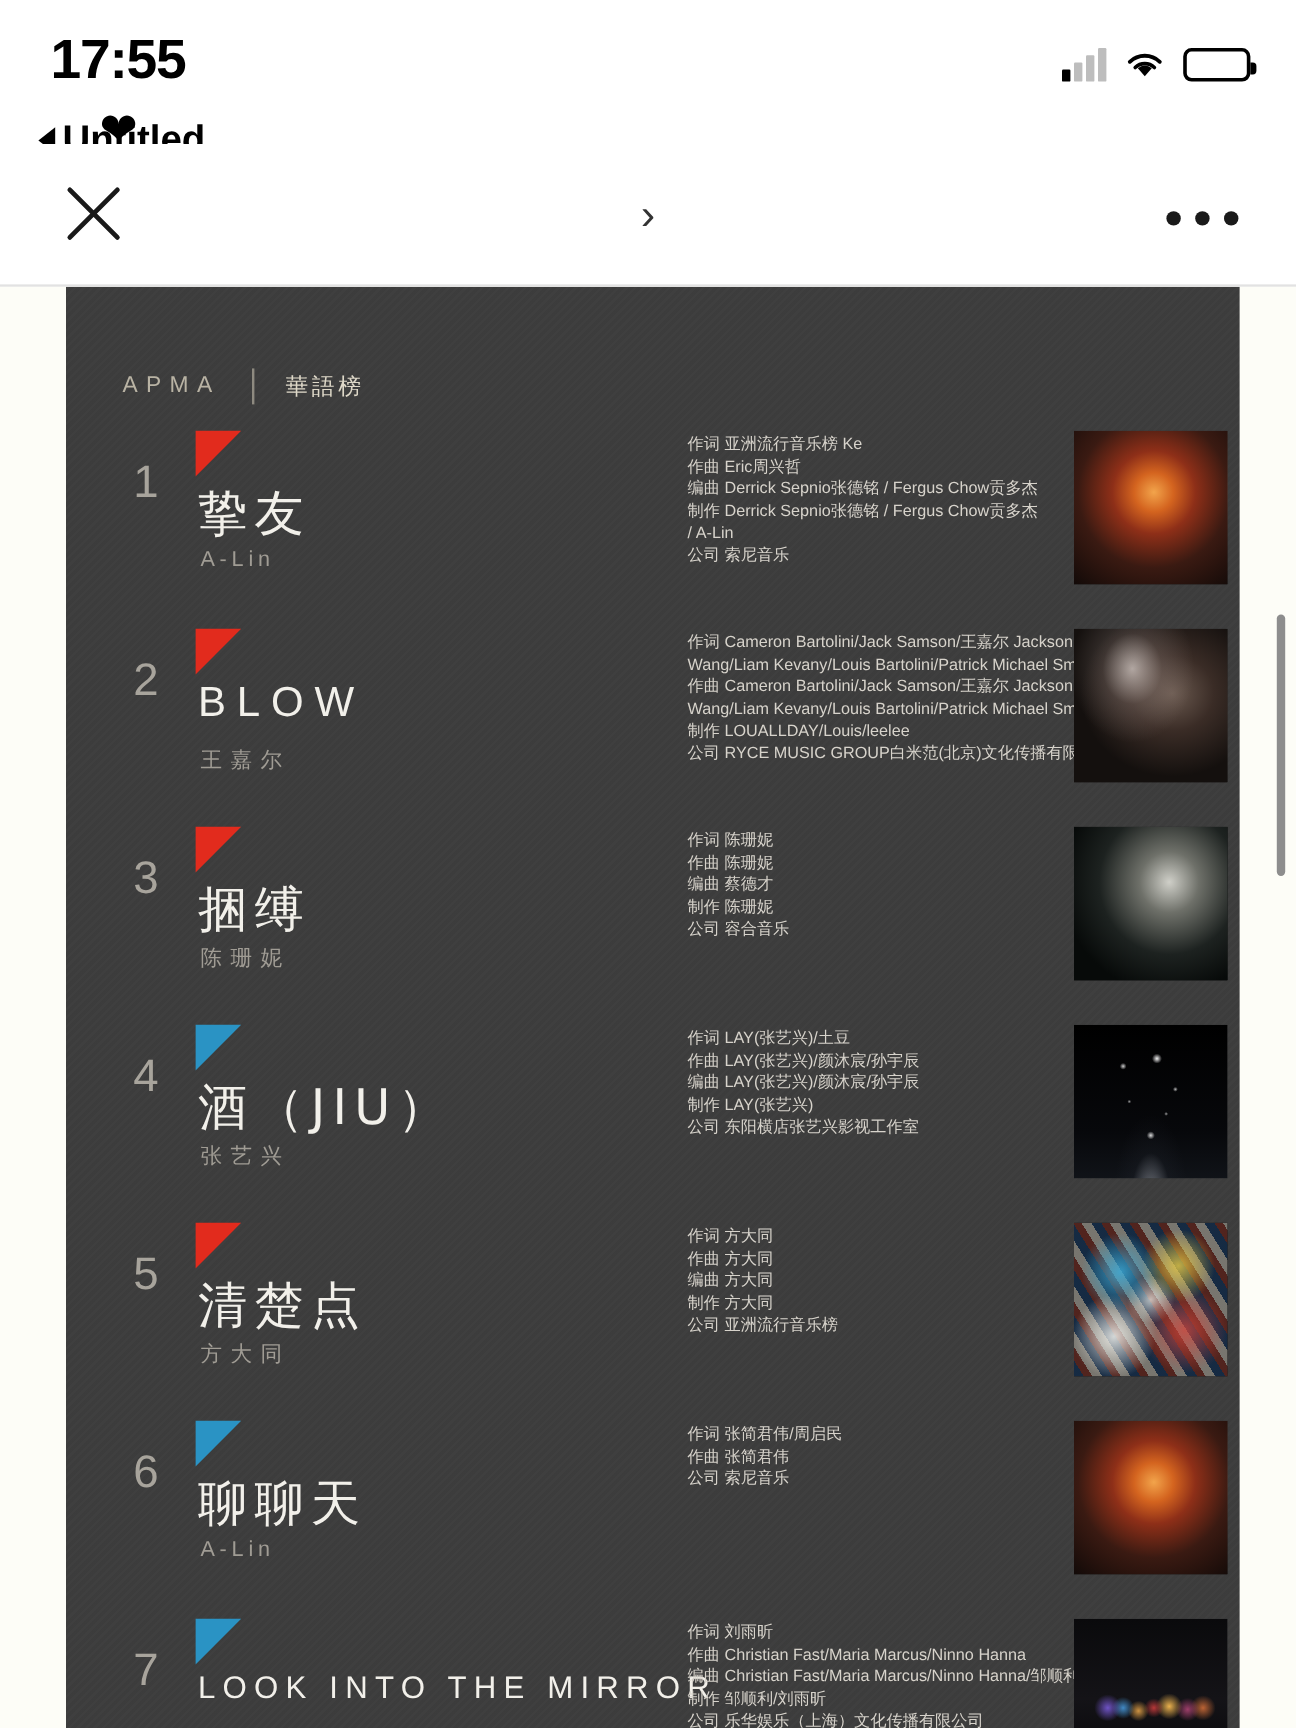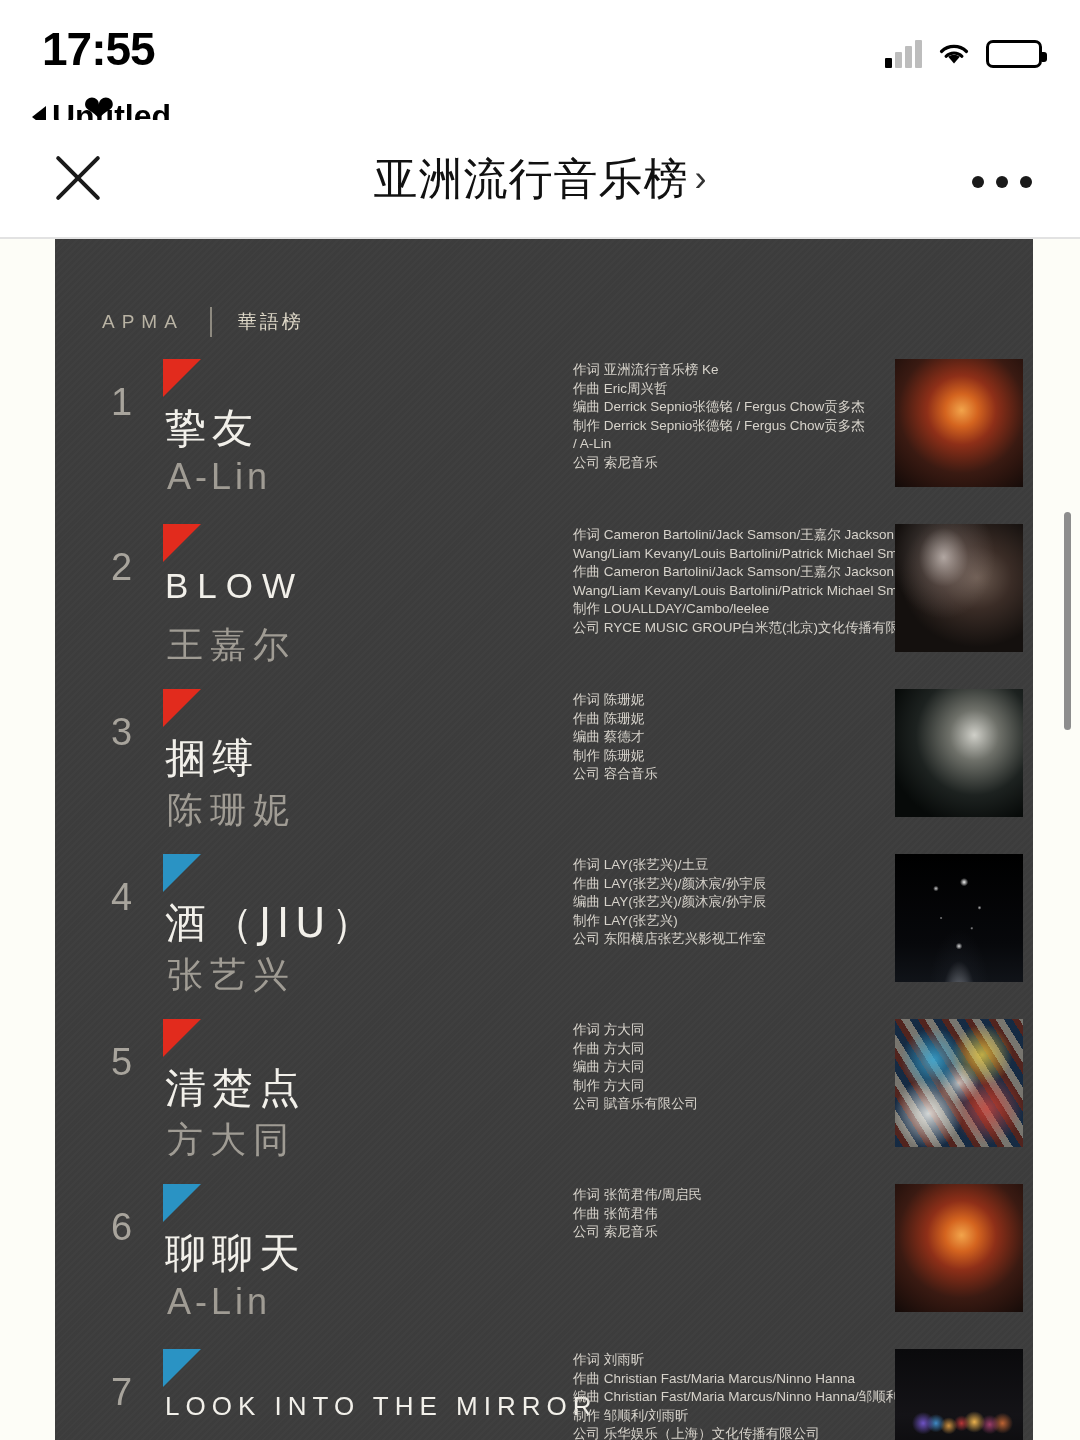--- a/index.html
+++ b/index.html
@@ -139,21 +139,21 @@
     position:absolute; left:110px; top:42px;
     font-size:41px; color:#f2f0ea; letter-spacing:6px;
     font-family:"DejaVu Sans","Liberation Sans",sans-serif;
     white-space:nowrap;
     text-align:center;
   }
   .title.latin { font-size:35px; letter-spacing:9px; font-family:"Liberation Sans",sans-serif; }
   .title.small { font-size:26px; letter-spacing:6px; font-family:"Liberation Sans",sans-serif; }
   .artist {
     position:absolute; left:112px; top:97px;
-    font-size:36px; color:#a09c94; letter-spacing:7px;
+    font-size:18px; color:#a09c94; letter-spacing:7px;
     font-family:"DejaVu Sans","Liberation Sans",sans-serif;
     white-space:nowrap;
   }
   .artist.latin { letter-spacing:4px; font-family:"Liberation Sans",sans-serif; }
 
   .credits {
     position:absolute; left:518px; top:2px; width:300px;
     font-size:13.5px; line-height:18.6px; color:#d7d3cb;
     font-family:"Liberation Sans",sans-serif;
   }
@@ -203,21 +203,20 @@
     </span>
   </div>
 </div>
 
 <div class="navbar">
   <div class="nav-close">
     <span></span>
       <span></span>
   </div>
   <div class="nav-title">
-    <span class="t">亚洲流行音乐榜</span>
     <span class="chev">›</span>
   </div>
   <div class="nav-dots">
     <b></b>
       <b></b>
       <b></b>
   </div>
 </div>
 <div class="nav-sep"></div>
 
@@ -251,21 +250,21 @@
         <div class="row">
           <div class="rank">2</div>
           <div class="flag"></div>
           <div class="title latin">BLOW</div>
           <div class="artist">王嘉尔</div>
           <div class="credits">
             <div>作词 Cameron Bartolini/Jack Samson/王嘉尔 Jackson</div>
             <div>Wang/Liam Kevany/Louis Bartolini/Patrick Michael Smith</div>
             <div>作曲 Cameron Bartolini/Jack Samson/王嘉尔 Jackson</div>
             <div>Wang/Liam Kevany/Louis Bartolini/Patrick Michael Smith</div>
-            <div>制作 LOUALLDAY/Cambo/leelee</div>
+            <div>制作 LOUALLDAY/Louis/leelee</div>
             <div>公司 RYCE MUSIC GROUP白米范(北京)文化传播有限公司</div>
           </div>
           <div class="cover">
             <div class="art" style="background-image: radial-gradient(at 38% 26%, rgba(225, 215, 210, 0.72) 0%, rgba(150, 135, 130, 0.28) 22%, rgba(0, 0, 0, 0) 46%), radial-gradient(at 64% 42%, rgb(107, 90, 80) 0%, rgb(58, 44, 38) 30%, rgb(20, 16, 14) 66%), linear-gradient(rgb(11, 9, 8) 0%, rgb(36, 26, 21) 55%, rgb(10, 7, 7) 100%); background-size: cover;"></div>
           </div>
         </div>
         <div class="row">
           <div class="rank">3</div>
           <div class="flag"></div>
           <div class="title">捆缚</div>
@@ -300,21 +299,21 @@
         <div class="row">
           <div class="rank">5</div>
           <div class="flag"></div>
           <div class="title">清楚点</div>
           <div class="artist">方大同</div>
           <div class="credits">
             <div>作词 方大同</div>
             <div>作曲 方大同</div>
             <div>编曲 方大同</div>
             <div>制作 方大同</div>
-            <div>公司 賦音乐有限公司</div>
+            <div>公司 亚洲流行音乐榜</div>
           </div>
           <div class="cover">
             <div class="art" style="background-image: radial-gradient(circle at 30% 32%, rgba(60, 170, 215, 0.85) 0%, rgba(60, 170, 215, 0) 26%), radial-gradient(circle at 68% 28%, rgba(235, 205, 70, 0.8) 0%, rgba(235, 205, 70, 0) 24%), radial-gradient(circle at 72% 70%, rgba(215, 70, 60, 0.75) 0%, rgba(215, 70, 60, 0) 28%), radial-gradient(circle at 26% 74%, rgba(245, 245, 240, 0.85) 0%, rgba(245, 245, 240, 0) 26%), radial-gradient(circle, rgba(250, 250, 245, 0.7) 0%, rgba(250, 250, 245, 0) 22%), repeating-linear-gradient(58deg, rgba(30, 90, 160, 0.35) 0px, rgba(30, 90, 160, 0.35) 7px, rgba(230, 80, 60, 0.3) 7px, rgba(230, 80, 60, 0.3) 13px, rgba(245, 240, 225, 0.45) 13px, rgba(245, 240, 225, 0.45) 20px); background-size: cover;"></div>
           </div>
         </div>
         <div class="row">
           <div class="rank">6</div>
           <div class="flag blue"></div>
           <div class="title">聊聊天</div>
           <div class="artist latin">A-Lin</div>

